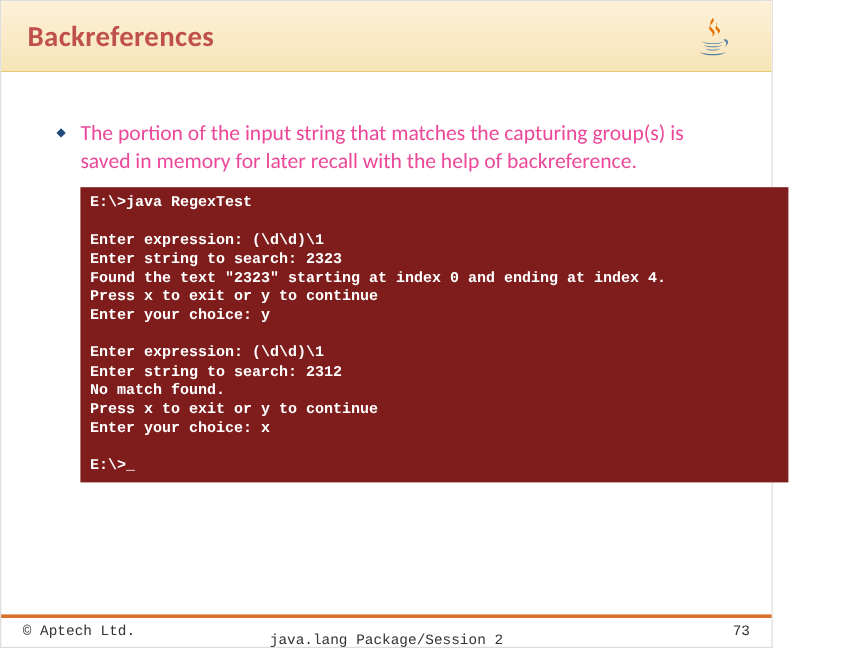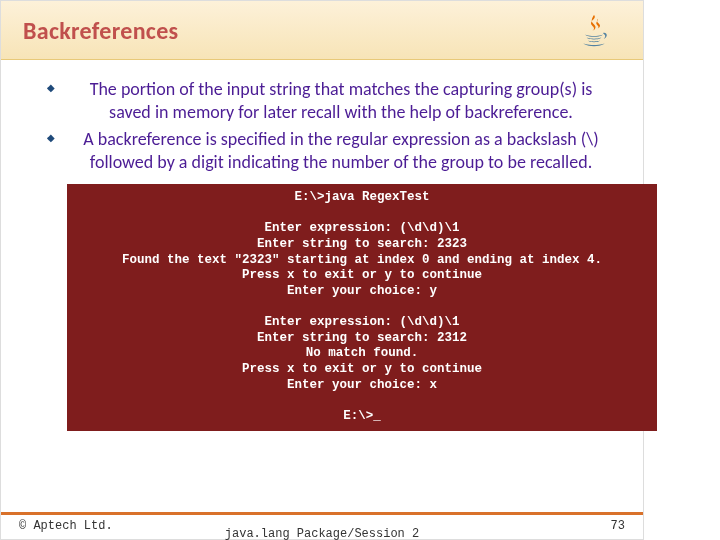--- a/index.html
+++ b/index.html
@@ -1,32 +1,32 @@
 <!DOCTYPE html>
 <html><head>
 <meta charset="utf-8">
 <style>
   * { margin: 0; padding: 0; box-sizing: border-box; }
   html, body { width: 720px; height: 540px; overflow: hidden; font-family: Calibri, "Segoe UI", Arial, sans-serif; background: #fff; }
 
-  .slide { width: 644px; height: 540px; position: relative; border: 1px solid #ddd; display: flex; flex-direction: column; text-align: center; }
+  .slide { width: 644px; height: 540px; position: relative; border: 1px solid #ddd; display: flex; flex-direction: column; }
 
   .title-bar {
     background: linear-gradient(#fdf1d9, #f7e4b7);
     border-bottom: 1px solid #e8c978;
     padding: 10px 26px 10px 22px;
     display: flex; align-items: center; justify-content: space-between;
   }
   .title-text { color: #c0504d; font-weight: 700; font-size: 24px; letter-spacing: .3px; }
   .java-logo { width: 46px; height: 38px; display: flex; flex-direction: column; align-items: center; justify-content: center; }
   .java-logo svg { display:block; }
 
   .body { padding: 18px 28px 4px 14px; flex: 1; }
   ul.bullets { list-style: none; }
-  ul.bullets > li { position: relative; padding-left: 52px; font-size: 18px; line-height: 1.28; color: #4c1d95; margin-bottom: 4px; }
+  ul.bullets > li { position: relative; padding-left: 52px; font-size: 18px; line-height: 1.28; color: #ec4899; margin-bottom: 4px; margin-top: 22px; }
   ul.bullets > li::before {
     content: "◆"; position: absolute; left: 32px; top: 4px; font-size: 10px; color: #1f4a7a;
   }
   .mono { font-family: "Courier New", monospace; }
 
   .terminal {
     margin: 10px 0 0 52px;
     width: 590px;
     background: #7f1d1d; color: #fff;
     font-family: "Courier New", monospace; font-size: 12.5px; font-weight: 700;
@@ -60,21 +60,20 @@
         <path d="M16 38c0 0 2 1.2 8 1.2s8-1.2 8-1.2-1 2.2-8 2.2-8-2.2-8-2.2z" fill="#5382a1"></path>
         <path d="M36 28c3-1 5 1 5 3 0 3-4 5-4 5s2-2 2-4c0-2-3-3-3-4z" fill="#5382a1"></path>
         <path d="M10 42c0 0 5 2 14 2s14-2 14-2-3 3.5-14 3.5S10 42 10 42z" fill="#5382a1"></path>
       </svg>
     </div>
   </div>
 
   <div class="body">
     <ul class="bullets">
       <li><span>The portion of the input string that matches the capturing group(s) is saved in memory for later recall with the help of backreference.</span></li>
-      <li><span>A backreference is specified in the regular expression as a backslash (\) followed by a digit indicating the number of the group to be recalled.</span></li>
     </ul>
 
     <div class="terminal"><span>E:\&gt;java RegexTest</span>
 <span></span>
 <span>Enter expression: (\d\d)\1</span>
 <span>Enter string to search: 2323</span>
 <span>Found the text "2323" starting at index 0 and ending at index 4.</span>
 <span>Press x to exit or y to continue</span>
 <span>Enter your choice: y</span>
 <span></span>

